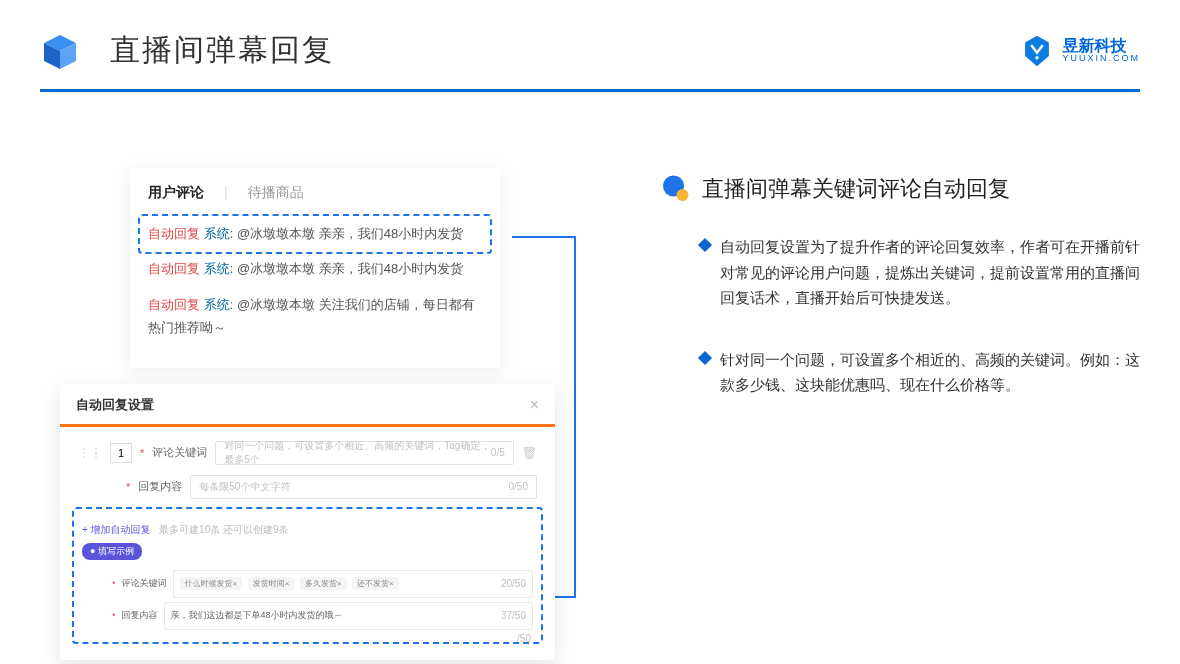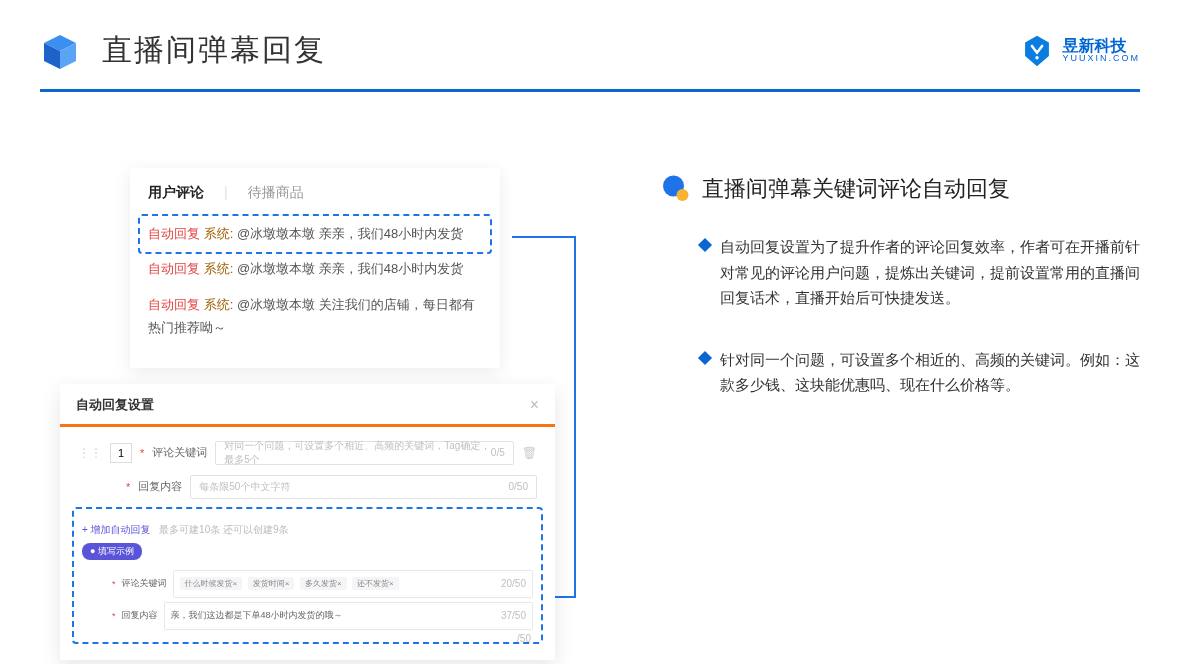--- a/index.html
+++ b/index.html
@@ -15,21 +15,21 @@
 
 .header {
   display: flex;
   align-items: center;
   justify-content: space-between;
   padding: 30px 40px 10px 40px;
 }
 .header-left {
   display: flex;
   align-items: center;
-  gap: 22px;
+  gap: 30px;
 }
 .cube-icon {
   width: 40px;
   height: 40px;
 }
 .page-title {
   font-size: 30px;
   font-weight: 500;
   color: #333;
   letter-spacing: 2px;
@@ -94,21 +94,21 @@
 .tab-active { font-weight: 700; color: #222; }
 .tab-inactive { color: #999; }
 .tabs-sep { color: #e0e0e0; }
 .comment-row {
   font-size: 13px;
   line-height: 1.8;
   color: #555;
   padding: 6px 0;
 }
 .comment-row .tag-auto { color: #e34646; font-weight: 500; }
-.comment-row .sys { color: #a16207; }
+.comment-row .sys { color: #0369a1; }
 .highlight-box {
   border: 2.5px dashed #1e73e8;
   border-radius: 4px;
   position: absolute;
   pointer-events: none;
 }
 .hl-top {
   top: 46px;
   left: 8px;
   right: 8px;

